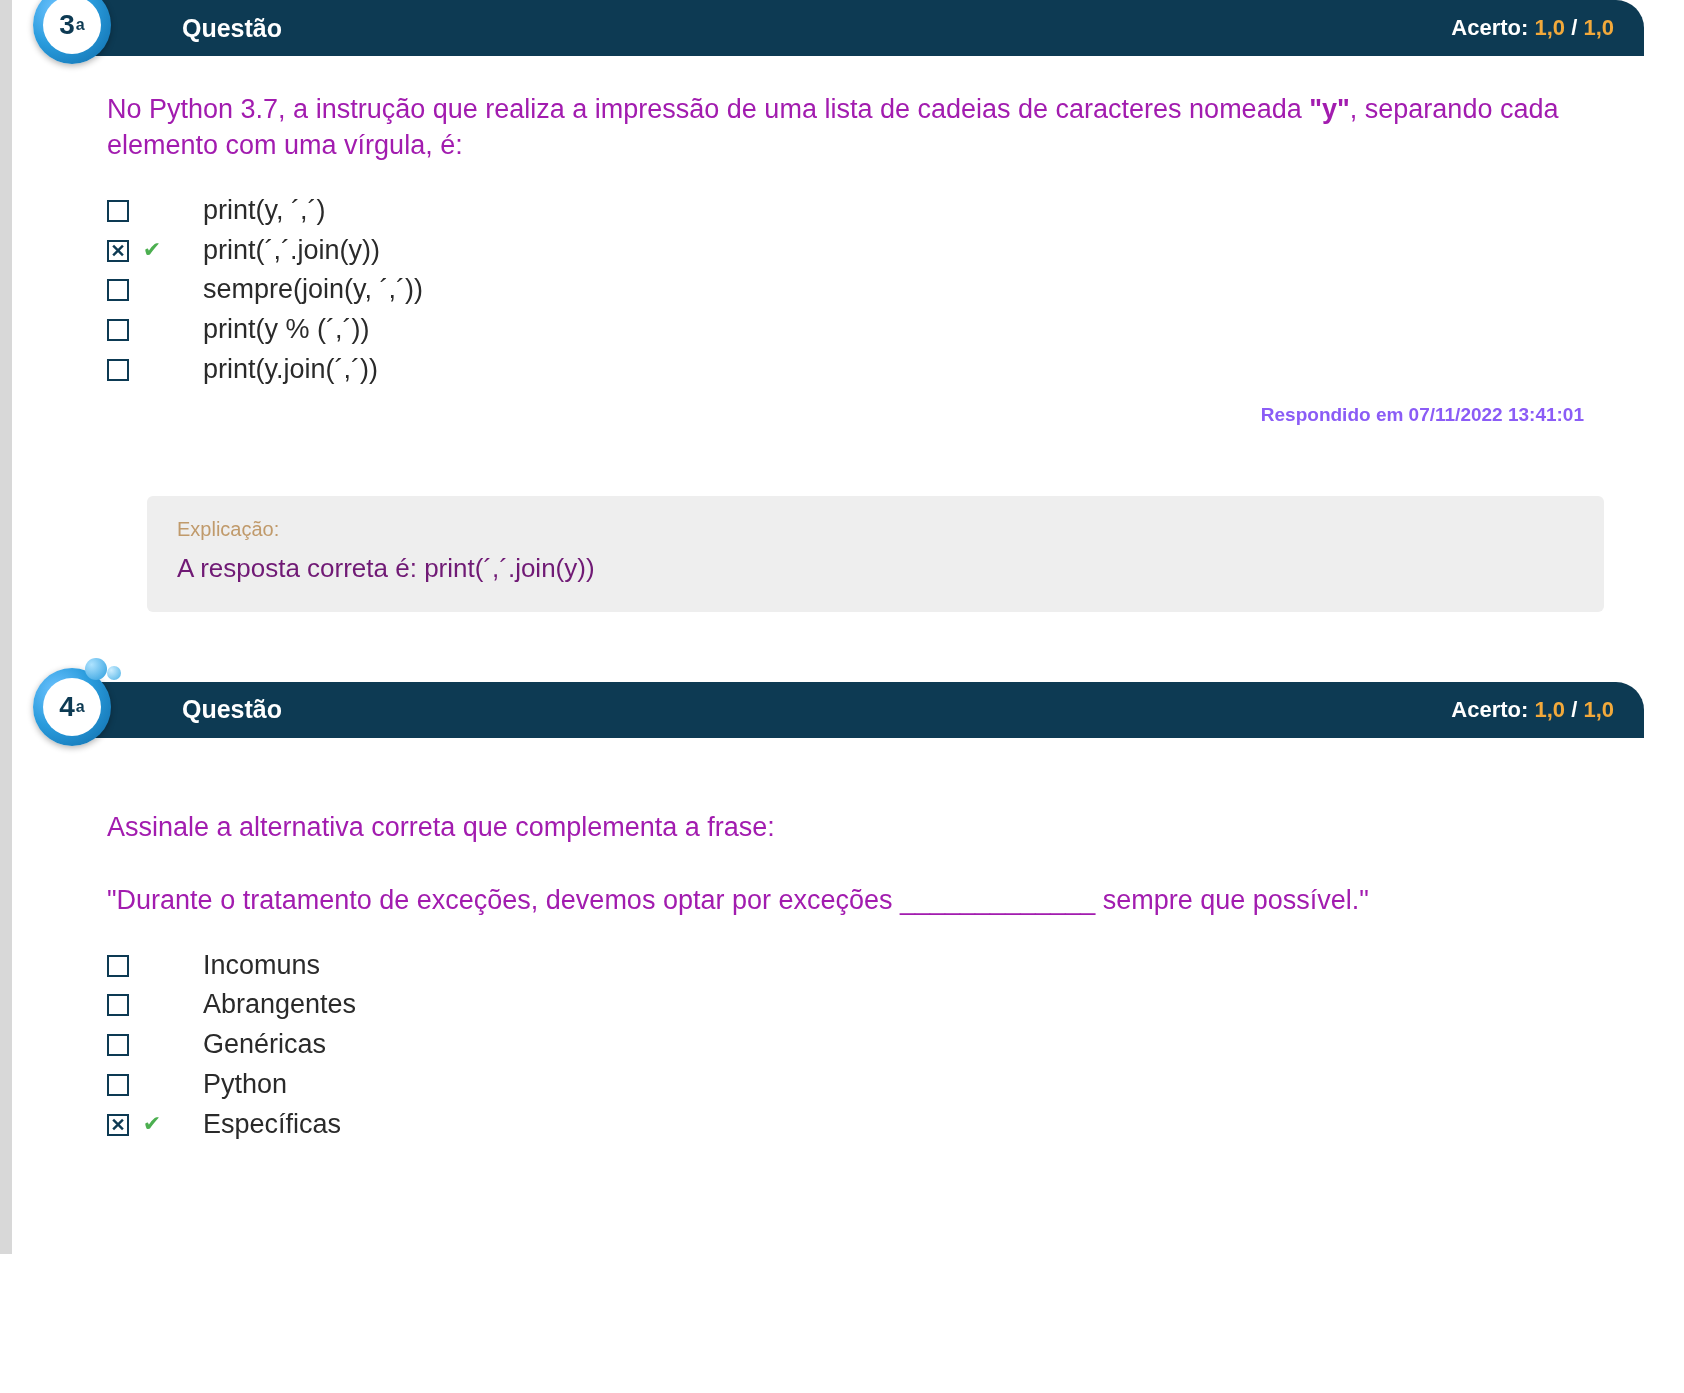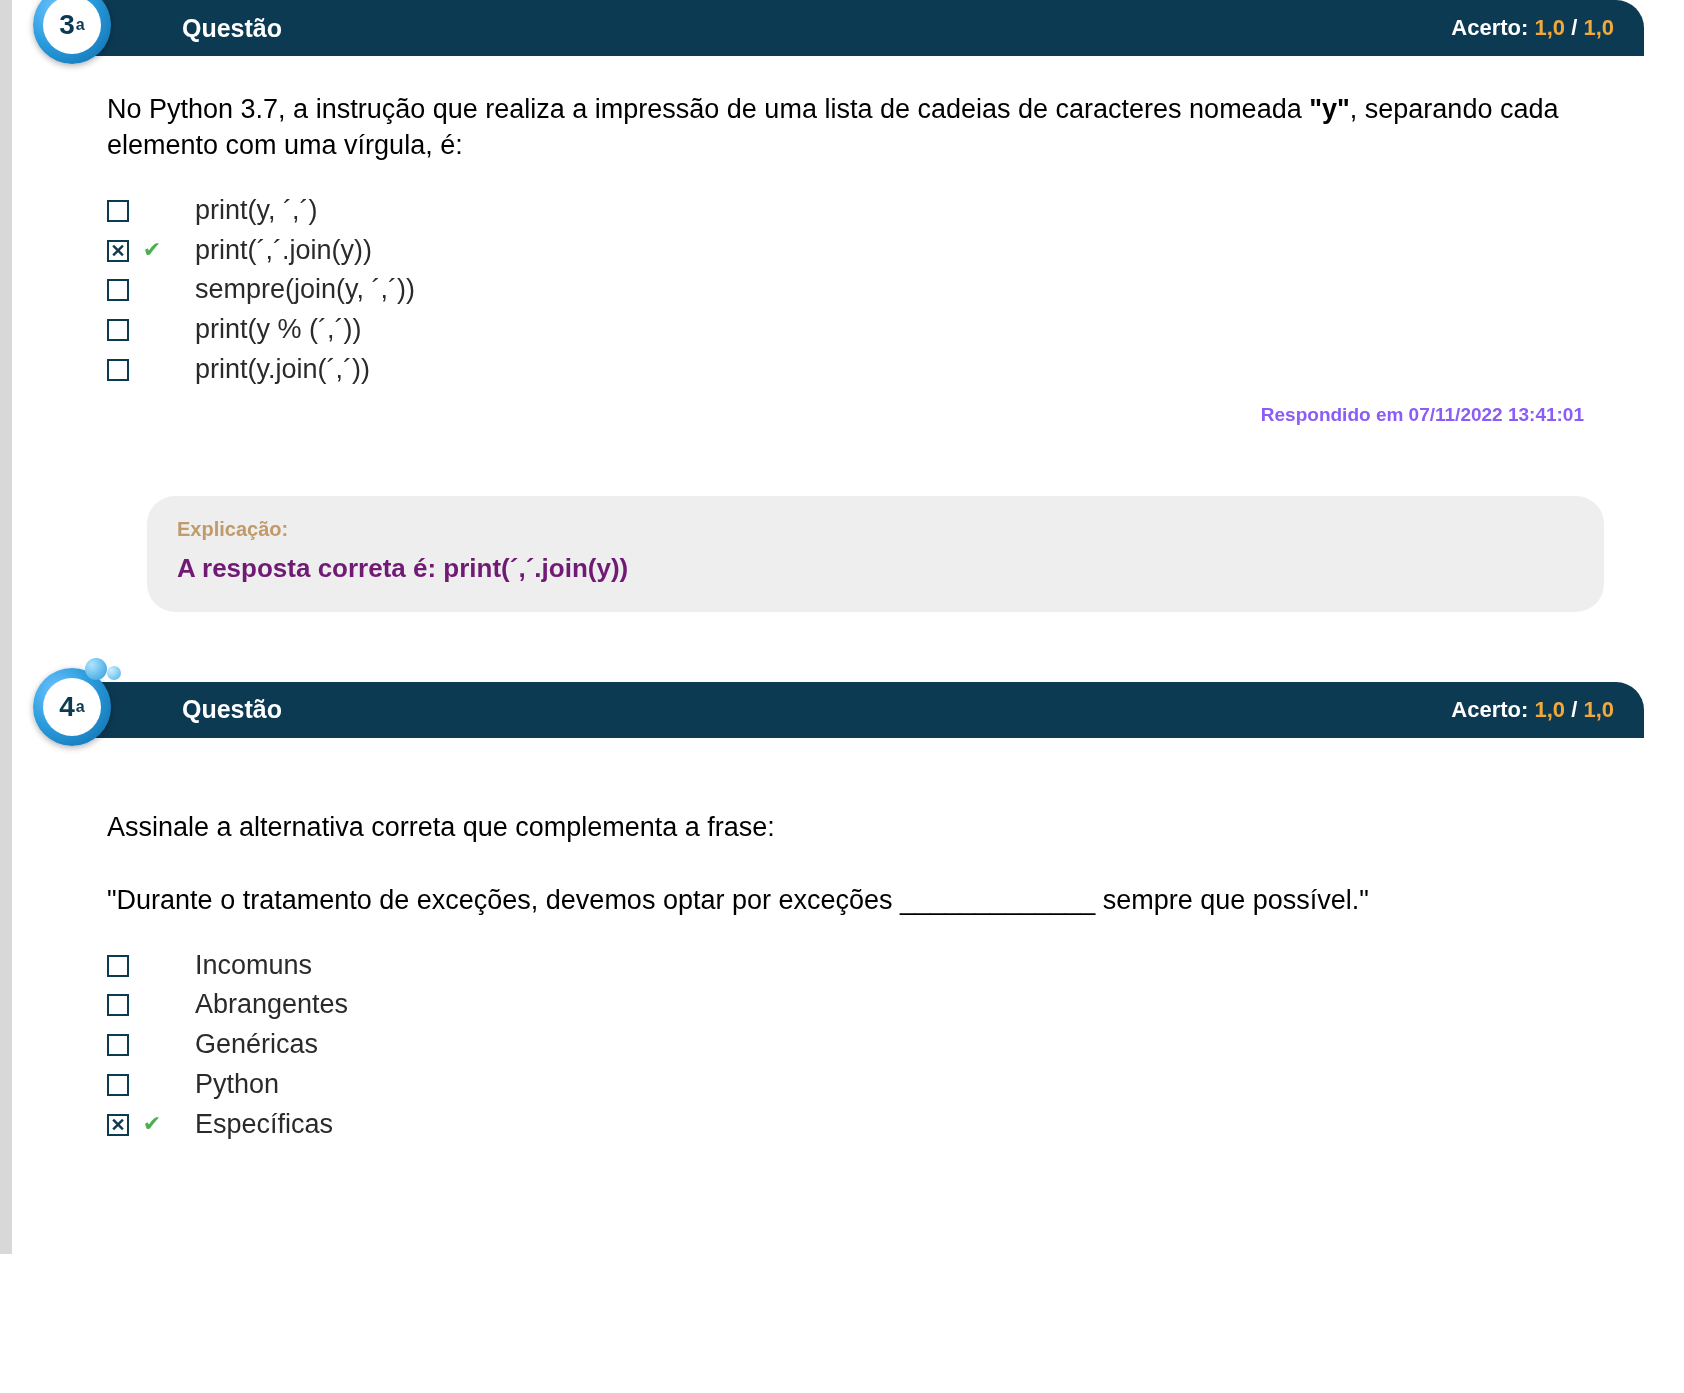--- a/index.html
+++ b/index.html
@@ -101,21 +101,21 @@
       color: #f2a93b;
     }
     .header-score .max {
       color: #f2a93b;
     }
     .question-body {
       padding: 35px 30px 0 80px;
     }
     .prompt {
       font-size: 27px;
-      color: #000000;
+      color: #a21caf;
       line-height: 1.35;
       margin-bottom: 28px;
     }
     .prompt .bold {
       font-weight: bold;
     }
     .options {
       margin-bottom: 15px;
     }
     .option-row {
@@ -146,38 +146,37 @@
     .check-icon {
       width: 22px;
       display: inline-flex;
       align-items: center;
       justify-content: center;
       color: #4caf50;
       font-size: 22px;
       flex-shrink: 0;
     }
     .option-text {
-      margin-left: 20px;
+      margin-left: 28px;
     }
     .answered {
       text-align: right;
       font-size: 19px;
       color: #8b5cf6;
       font-weight: bold;
       margin-top: 10px;
       padding-right: 30px;
     }
     .explanation {
       background: #eeeeee;
-      border-radius: 28px;
+      border-radius: 6px;
       padding: 22px 28px 28px 30px;
       margin-top: 70px;
       margin-left: 40px;
       margin-right: 10px;
-      font-weight: bold;
     }
     .explanation-label {
       color: #c09a6b;
       font-size: 20px;
       margin-bottom: 12px;
     }
     .explanation-text {
       font-size: 26px;
       color: #701a75;
     }

